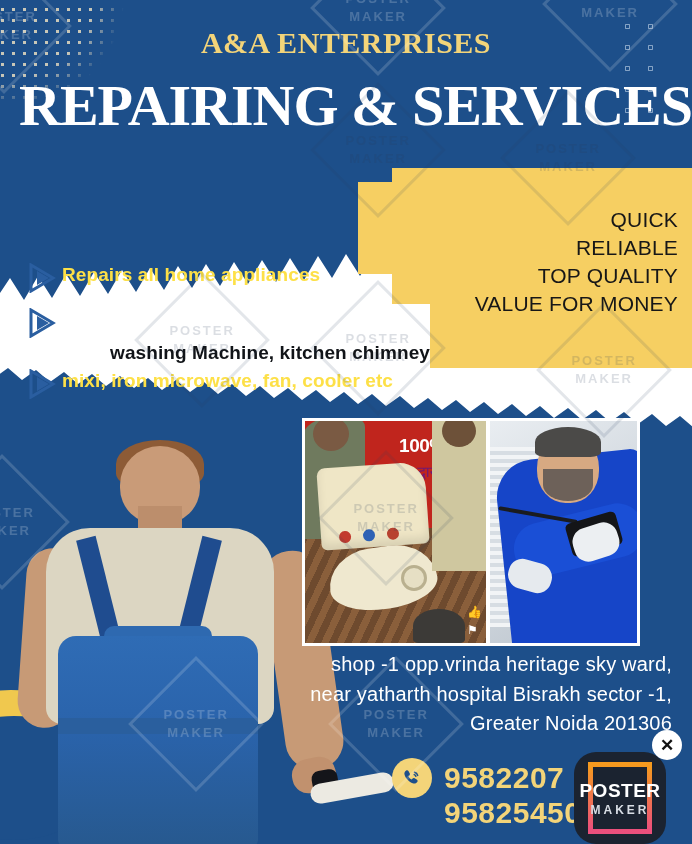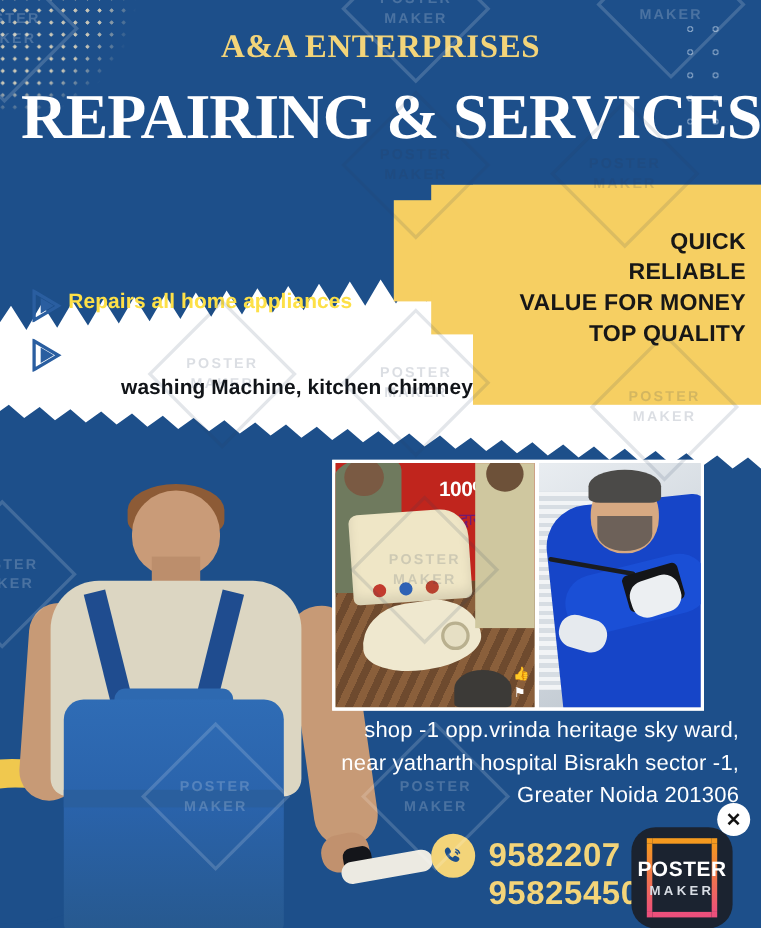--- a/index.html
+++ b/index.html
@@ -122,21 +122,21 @@
     margin-left:34px; font-size:19px; font-weight:700;
     color:#111418; line-height:1.38; letter-spacing:.1px;text-align:center;
   }
 
   
   .values {
     position:absolute; right:14px; top:206px;
     text-align:right; line-height:1.33;
   }
   .values div {
-    font-size:21px; font-weight:700; color:#171717; letter-spacing:.2px;
+    font-size:21px; font-weight:400; color:#171717; letter-spacing:.2px;
   }
 
   
   .photos {
     position:absolute; left:302px; top:418px;
     width:338px; height:228px;
     display:flex; gap:4px;
     background:#ffffff;
     border:3px solid #ffffff;
   }
@@ -401,27 +401,36 @@
     <div class="srv-row tight">
       <span class="arrow-icon">
         <svg width="34" height="30" viewBox="0 0 34 30">
           <path d="M3,2 L25,15 L3,28 Z" fill="none" stroke="#2a5ea0" stroke-width="3"></path>
           <path d="M9,8 L21,15 L9,22 Z" fill="#2a5ea0"></path>
         </svg>
       </span>
     </div>
     <div class="srv-sub">washing Machine, kitchen chimney</div>
 
+    <div class="srv-row" style="margin-top:2px">
+      <span class="arrow-icon">
+        <svg width="34" height="30" viewBox="0 0 34 30">
+          <path d="M3,2 L25,15 L3,28 Z" fill="none" stroke="#2a5ea0" stroke-width="3"></path>
+          <path d="M9,8 L21,15 L9,22 Z" fill="#2a5ea0"></path>
+        </svg>
+      </span>
+      <span class="srv-text">mixi, iron microwave, fan, cooler etc</span>
+    </div>
   </div>
 
   <div class="values">
     <div>QUICK</div>
     <div>RELIABLE</div>
+    <div>TOP QUALITY</div>
     <div>VALUE FOR MONEY</div>
-    <div>TOP QUALITY</div>
   </div>
 
   <div class="worker">
     <div class="w-armL"></div>
     <div class="w-armR"></div>
     <div class="w-hair"></div>
     <div class="w-head"></div>
     <div class="w-neck"></div>
     <div class="w-shirt"></div>
     <div class="w-strapL"></div>

